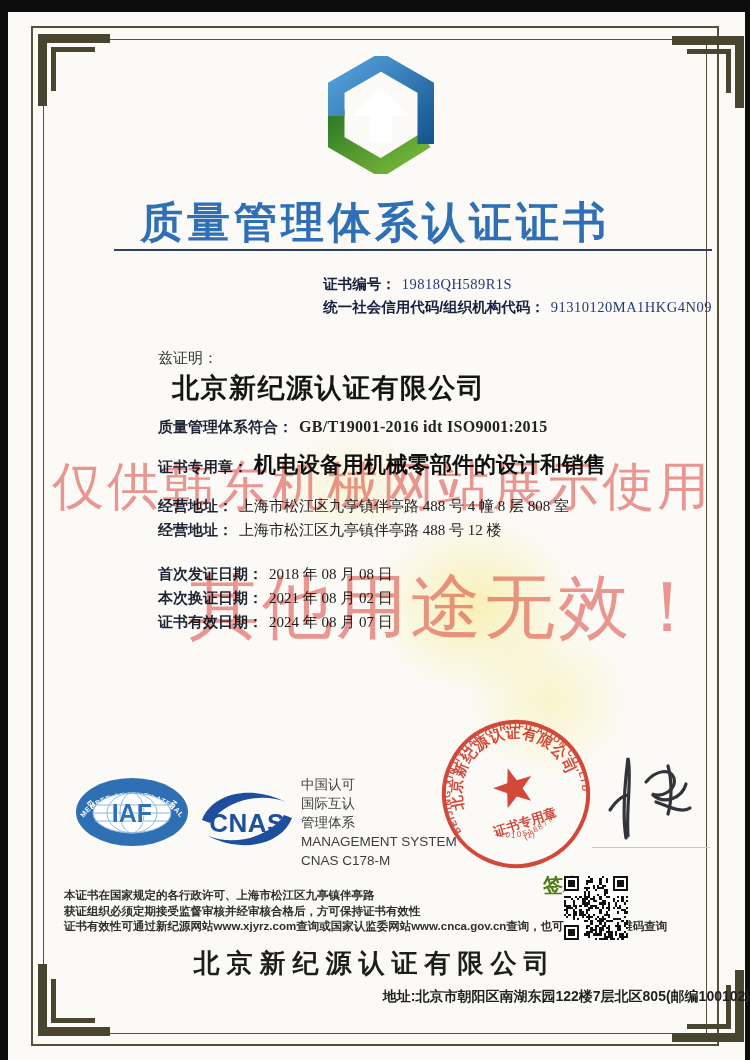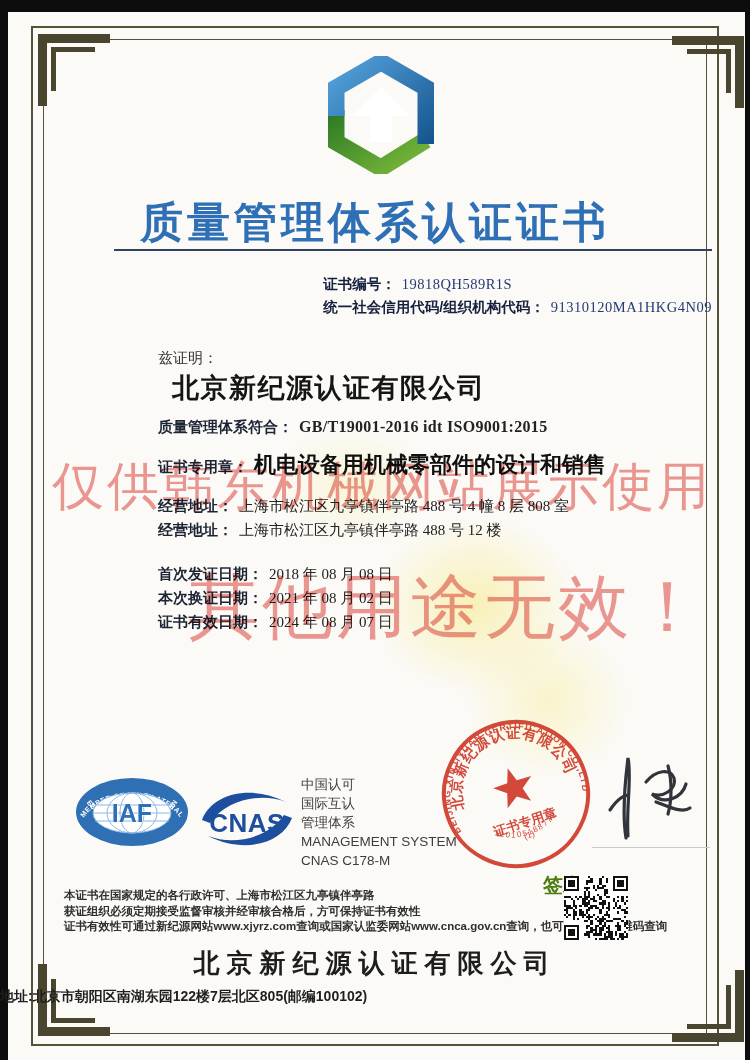--- a/index.html
+++ b/index.html
@@ -64,21 +64,21 @@
   
   .seal{position:absolute;left:438px;top:716px;z-index:5;opacity:.92;}
   .sig{position:absolute;left:598px;top:748px;z-index:4;}
   .signoff{position:absolute;left:543px;top:824px;font-size:20px;font-weight:700;color:#4d7c0f;z-index:4;margin-top:48px;}
   .sigline{position:absolute;left:592px;top:847px;width:118px;height:1px;background:#c9c9c9;z-index:4;}
   .qr{position:absolute;left:564px;top:876px;z-index:4;}
   
   .notes{position:absolute;left:64px;top:888px;font-size:11.5px;line-height:15.5px;color:#2e2e2e;font-weight:600;}
   .issuer{position:absolute;left:0;right:0;top:946px;text-align:center;font-size:26px;font-weight:600;
     letter-spacing:7px;color:#1d1d1d;}
-  .issuer-addr{position:absolute;left:0;right:0;top:988px;text-align:left;font-size:14px;font-weight:700;color:#1f1f1f;}
+  .issuer-addr{position:absolute;left:0;right:0;top:988px;text-align:right;font-size:14px;font-weight:700;color:#1f1f1f;}
 </style>
 </head>
 <body>
 
 <div class="stage">
   <div class="paper"></div>
   <div class="blobs"></div>
 
   <div class="rule1"></div>
   <div class="rule2"></div>

